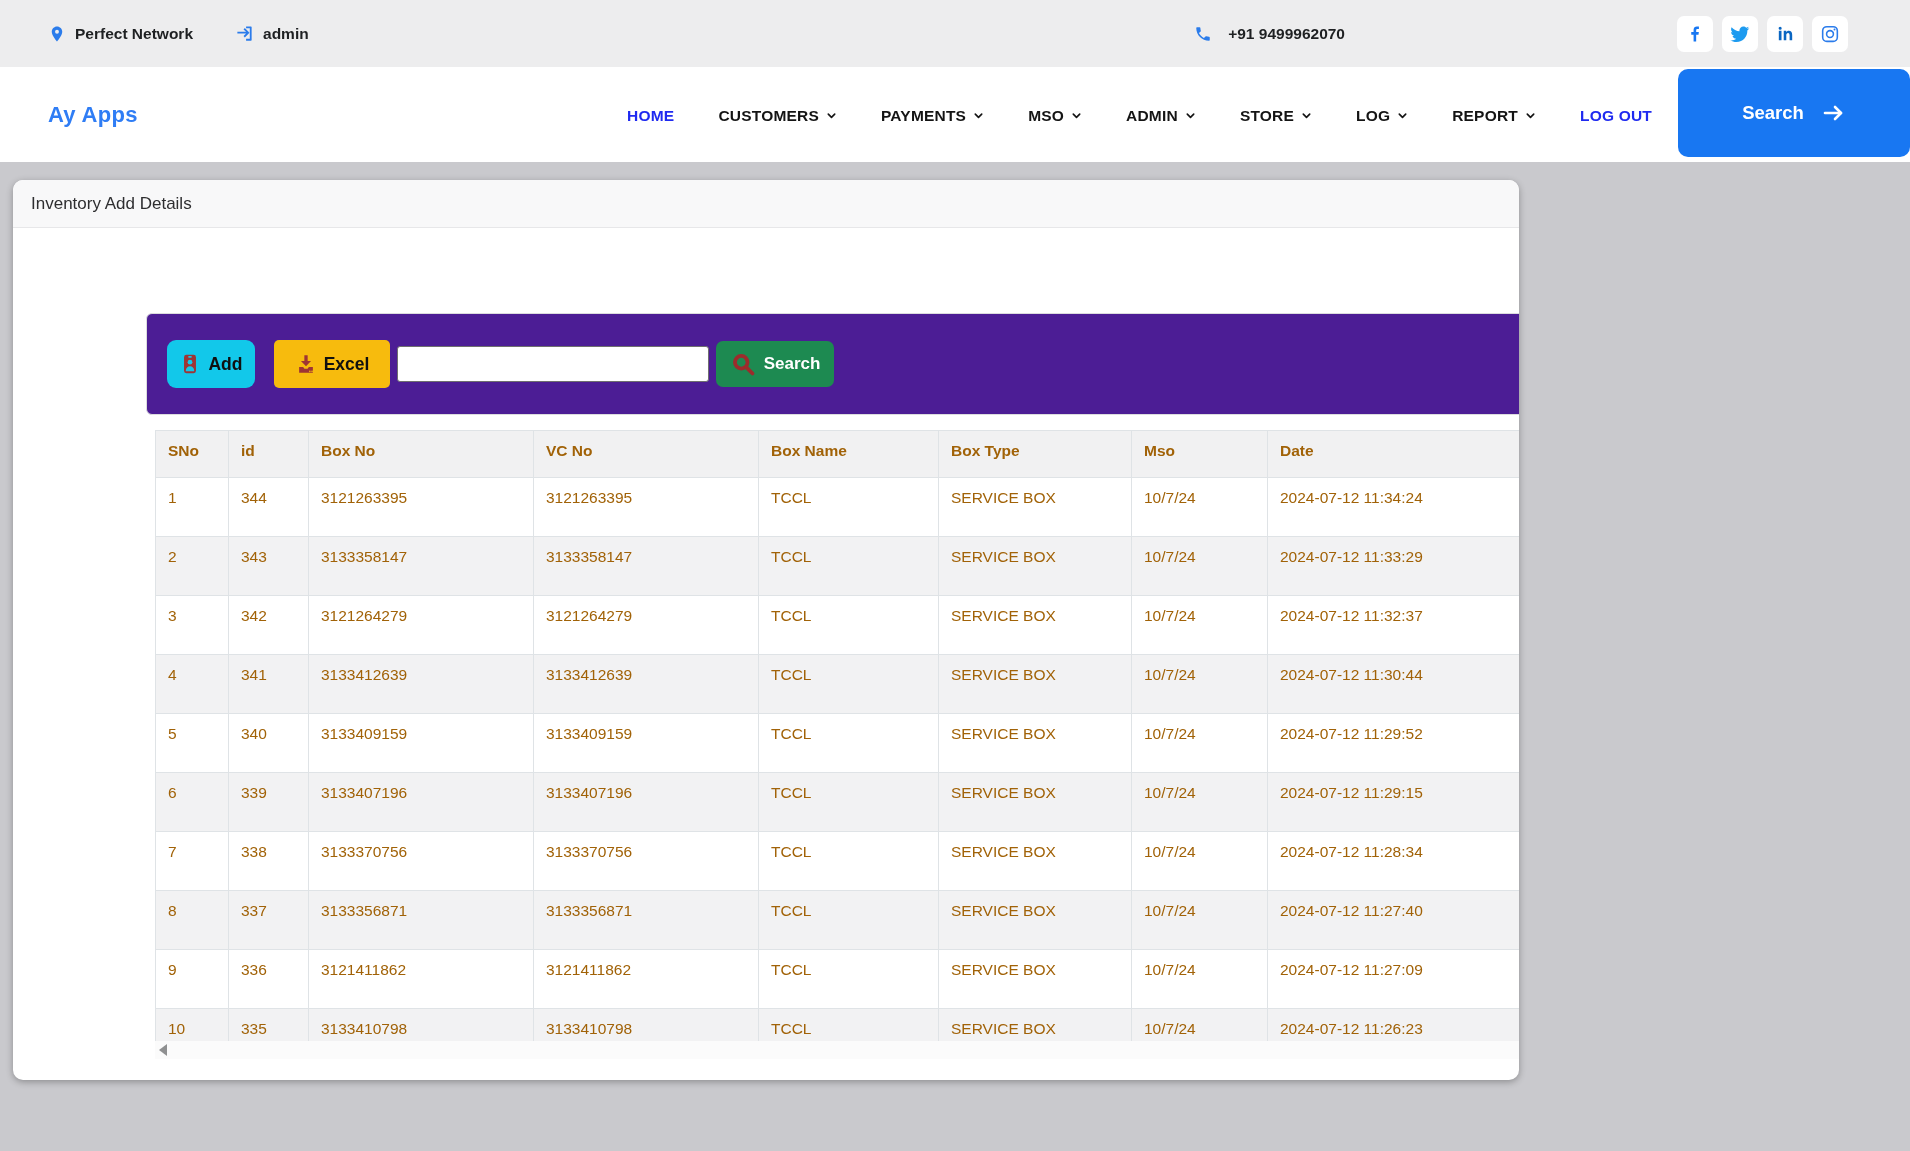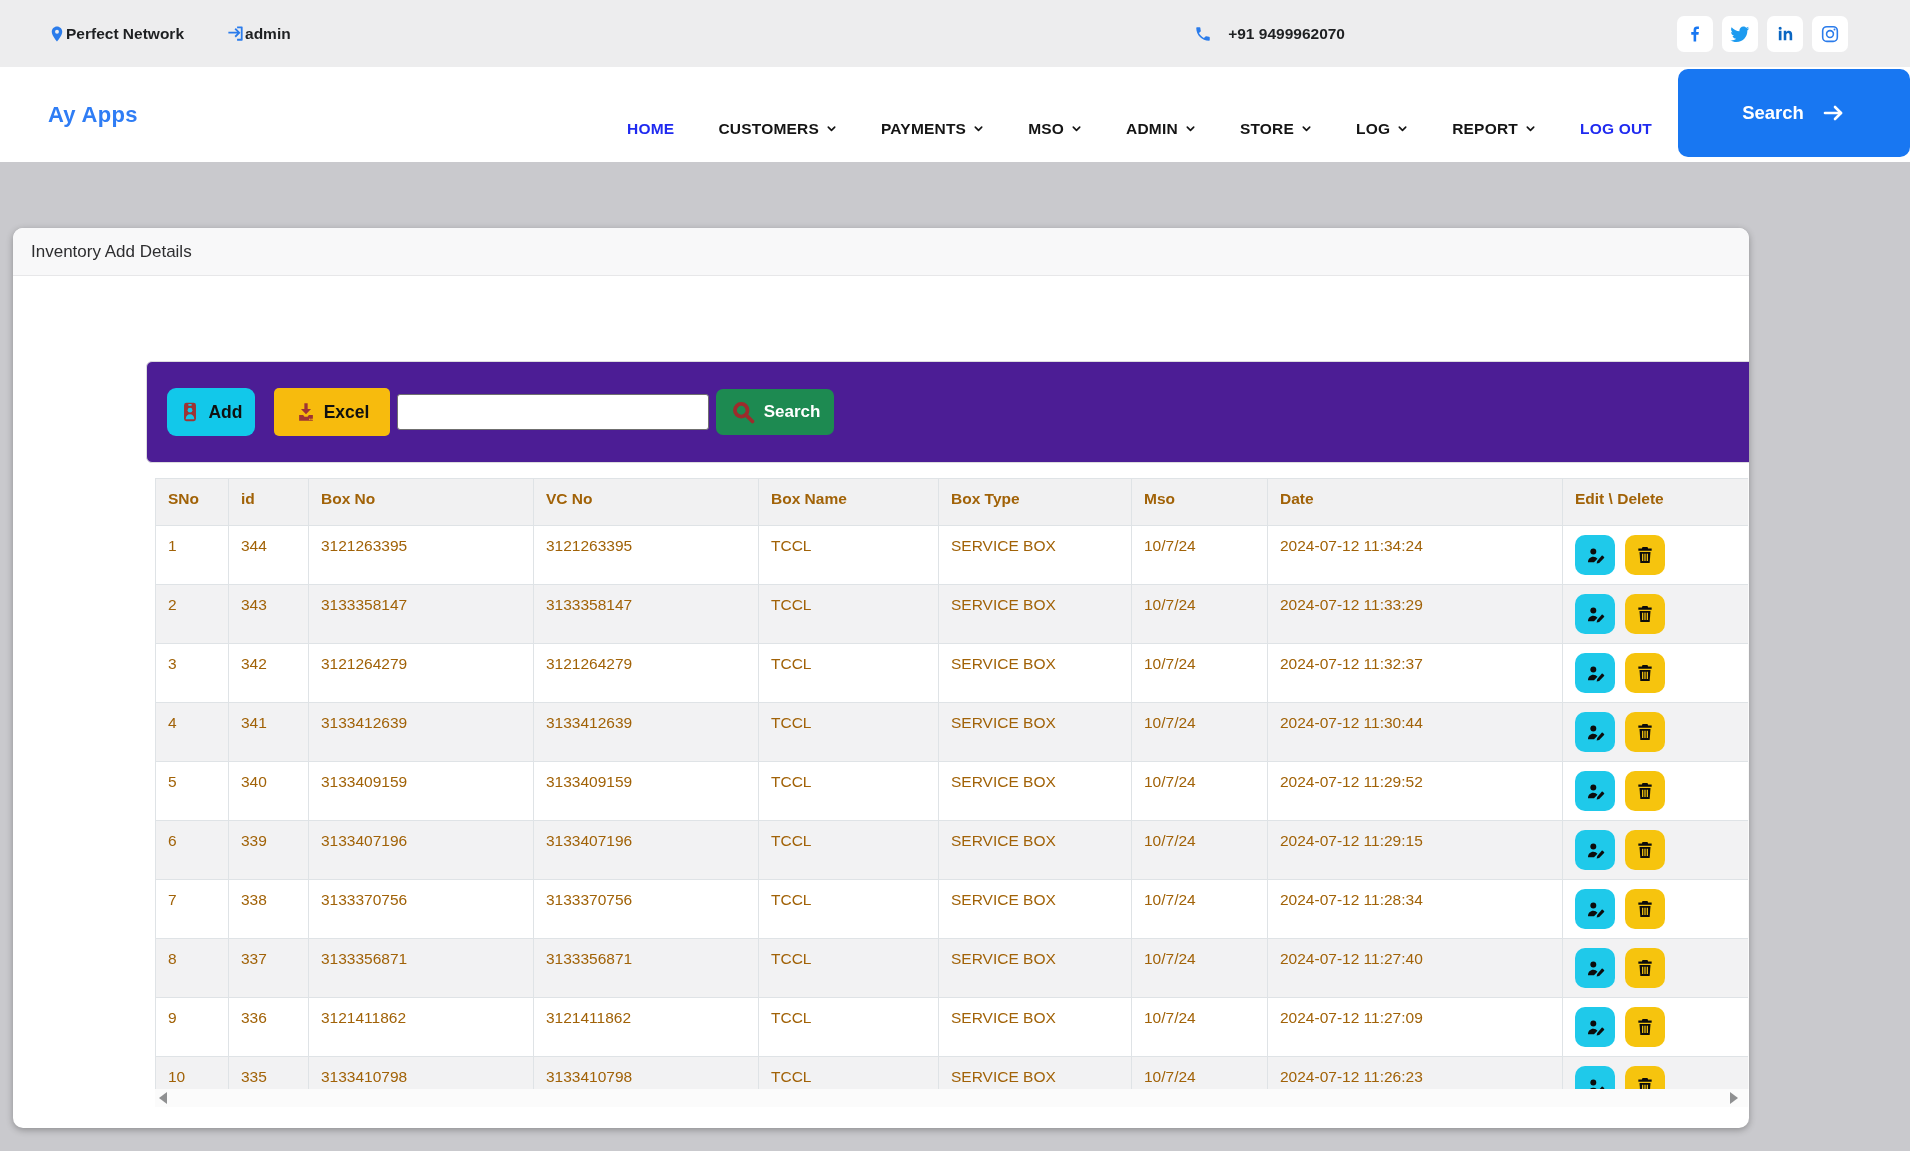--- a/index.html
+++ b/index.html
@@ -4,44 +4,44 @@
 <style>
   * { margin:0; padding:0; box-sizing:border-box; }
   html,body { width:1910px; height:1151px; overflow:hidden; }
   body { font-family:"Liberation Sans","DejaVu Sans",sans-serif; background:#c9c9cd; color:#1d2126; }
   svg { display:block; }
 
   
   .topbar { height:67px; background:#ededee; display:flex; align-items:center;
             justify-content:space-between; padding:0 62px 0 48px; }
   .topbar-left { display:flex; align-items:center; gap:42px; }
-  .tb-item { display:flex; align-items:center; gap:0; font-size:15.5px; font-weight:700; color:#1e2022; text-decoration:none; }
+  .tb-item { display:flex; align-items:center; gap:9px; font-size:15.5px; font-weight:700; color:#1e2022; text-decoration:none; }
   .topbar-right { display:flex; align-items:center; }
   .phone-group { display:flex; align-items:flex-start; gap:16px; font-size:15.5px; font-weight:700; color:#1e2022; }
   .social-group { display:flex; align-items:center; gap:9px; margin-left:332px; }
   .social-btn { width:36px; height:36px; background:#fff; border:none; border-radius:7px;
                 display:flex; align-items:center; justify-content:center; cursor:pointer; }
 
   
   .header { height:95px; background:#fff; position:relative; }
   .logo { position:absolute; left:48px; top:50%; transform:translateY(-50%);
           font-size:22px; font-weight:700; color:#2f7df5; letter-spacing:.3px; }
-  .nav { position:absolute; right:258px; top:14px; height:95px; display:flex; align-items:center; gap:44px; }
+  .nav { position:absolute; right:258px; top:1px; height:95px; display:flex; align-items:center; gap:44px; }
   .nav a { font-size:15.5px; font-weight:700; color:#141414; text-decoration:none;
            display:flex; align-items:center; gap:7px; letter-spacing:.2px; white-space:nowrap; }
   .nav a.active { color:#1f2af0; }
   .header-search { position:absolute; right:0; top:2px; width:232px; height:88px;
                    background:#1877f2; border:none; border-radius:10px; color:#fff;
                    font-family:inherit; font-size:18.5px; font-weight:600;
                    display:flex; align-items:center; justify-content:center; gap:18px; cursor:pointer; }
 
   
   .main { height:989px; padding:18px 15px 0 13px; }
-  .card { width:1736px; height:900px; background:#fff; border-radius:10px;
-          box-shadow:0 2px 7px rgba(0,0,0,.30); position:relative; overflow:hidden;margin-top:48px; }
+  .card { width:1506px; height:900px; background:#fff; border-radius:10px;
+          box-shadow:0 2px 7px rgba(0,0,0,.30); position:relative; overflow:hidden; }
   .card-header { height:48px; background:#f8f8f9; border-bottom:1px solid #e7e7e9;
                  display:flex; align-items:center; padding-left:18px;
                  font-size:17px; color:#2e2e30; font-weight:500; }
 
   
   .toolbar { position:absolute; left:133px; top:133px; width:1620px; height:102px;
              background:#4c1d95; border:1px solid #dcdcde; border-radius:6px;
              display:flex; align-items:center; padding-left:20px; }
   .btn { display:flex; align-items:center; justify-content:center; border:none; cursor:pointer;
          font-family:inherit; font-weight:700; color:#101010; }

